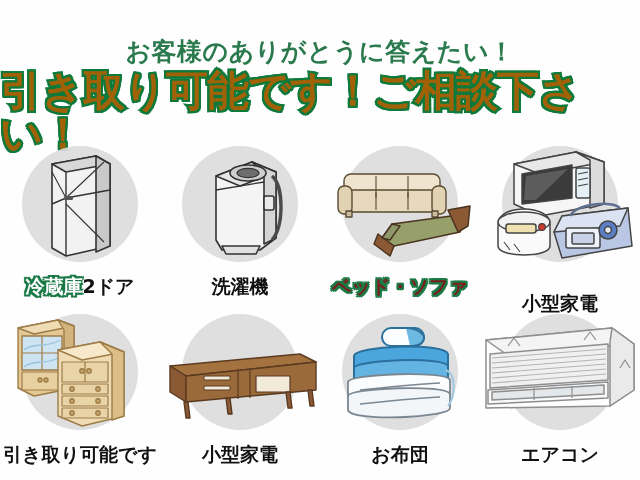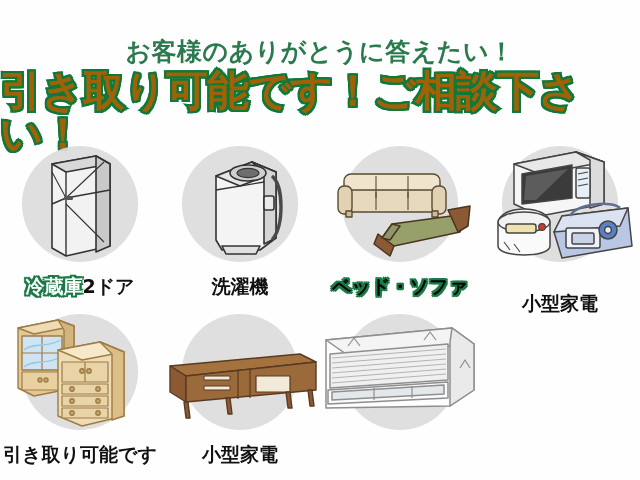--- a/index.html
+++ b/index.html
@@ -122,21 +122,21 @@
     text-shadow:
       1.5px 0 0 #fff, -1.5px 0 0 #fff,
       0 1.5px 0 #fff, 0 -1.5px 0 #fff,
       1.5px 1.5px 0 #fff, -1.5px -1.5px 0 #fff;
   }
   .label.two-line { bottom: -12px; line-height: 1.05; }
   .label .ln { display: block; }
 
   
   .label.outlined {
-    color: #000000;
+    color: #7f1d1d;
     text-shadow:
        2px 0 0 #1a7a46, -2px 0 0 #1a7a46,
        0 2px 0 #1a7a46, 0 -2px 0 #1a7a46,
        2px 2px 0 #1a7a46, -2px -2px 0 #1a7a46,
        2px -2px 0 #1a7a46, -2px 2px 0 #1a7a46;
   }
   .label .seg-green {
     color: #ffffff;
     text-shadow:
        2px 0 0 #1a7a46, -2px 0 0 #1a7a46,
@@ -344,20 +344,45 @@
               <polygon points="126,82 130,82 132,98 128,98" fill="#8b5a35"></polygon>
               <polygon points="148,80 152,80 154,96 150,96" fill="#8b5a35"></polygon>
             </g>
           </svg>
         </div>
         <div class="label">
           <span class="seg-black">小型家電</span>
         </div>
       </div>
 
+      <div class="cell">
+        <div class="disc"></div>
+        <div class="art">
+          <svg viewBox="0 0 160 126" xmlns="http://www.w3.org/2000/svg">
+            <g stroke="#2b6f9c" stroke-width="2" stroke-linejoin="round">
+
+              <rect x="62" y="18" width="42" height="18" rx="9" fill="#fbfdff"></rect>
+              <path d="M86,18 C100,18 104,26 104,27 C104,34 98,36 90,36" fill="#6cb9e2"></path>
+
+              <path d="M34,46 C34,36 124,32 128,44 L128,58 C128,68 36,72 34,60 Z" fill="#4aa6dd"></path>
+              <path d="M34,58 C34,50 124,46 128,56 L128,68 C128,78 36,82 34,70 Z" fill="#63b4e3"></path>
+            </g>
+            <g stroke="#7a8792" stroke-width="1.8" stroke-linejoin="round">
+              <path d="M28,72 C28,64 126,60 130,70 L130,84 C130,94 30,98 28,86 Z" fill="#fbfcfd"></path>
+              <path d="M28,86 C28,78 126,74 130,84 L130,98 C130,108 30,112 28,100 Z" fill="#f2f6f9"></path>
+              <path d="M40,80 C60,78 98,74 120,73" fill="none" stroke-width="1.4"></path>
+              <path d="M40,94 C60,92 98,88 120,87" fill="none" stroke-width="1.4"></path>
+            </g>
+            <path d="M126,60 C136,64 136,86 128,96" fill="none" stroke="#9fc7e0" stroke-width="2"></path>
+          </svg>
+        </div>
+        <div class="label">
+          <span class="seg-black">お布団</span>
+        </div>
+      </div>
 
       <div class="cell">
         <div class="disc"></div>
         <div class="art">
           <svg viewBox="0 0 160 126" xmlns="http://www.w3.org/2000/svg">
             <g stroke="#8e8e8e" stroke-width="1.5" stroke-linejoin="round">
               <polygon points="6,30 132,18 154,34 154,80 130,96 6,98" fill="#fdfdfd"></polygon>
               <polygon points="6,30 132,18 154,34 26,44" fill="#f4f4f4"></polygon>
               <polygon points="132,18 154,34 154,80 130,96 130,32" fill="#eaeaea"></polygon>
               <polygon points="10,44 128,34 128,70 10,78" fill="#f0f0f0"></polygon>
@@ -372,16 +397,19 @@
               <polygon points="8,80 128,72 128,88 8,94" fill="#fafafa"></polygon>
               <polygon points="12,82 124,75 124,84 12,90" fill="#e4e8ea"></polygon>
               <line x1="54" y1="78" x2="54" y2="90" stroke-width="1.2"></line>
               <line x1="92" y1="76" x2="92" y2="88" stroke-width="1.2"></line>
               <path d="M28,36 L34,28 L40,36" fill="none" stroke-width="1.2"></path>
               <path d="M104,30 L110,22 L116,30" fill="none" stroke-width="1.2"></path>
               <path d="M140,58 L145,50 L150,58" fill="none" stroke-width="1.2"></path>
             </g>
           </svg>
         </div>
+        <div class="label">
+          <span class="seg-black">エアコン</span>
+        </div>
       </div>
     </div>
   </div>
 </div>
 
 </body></html>

